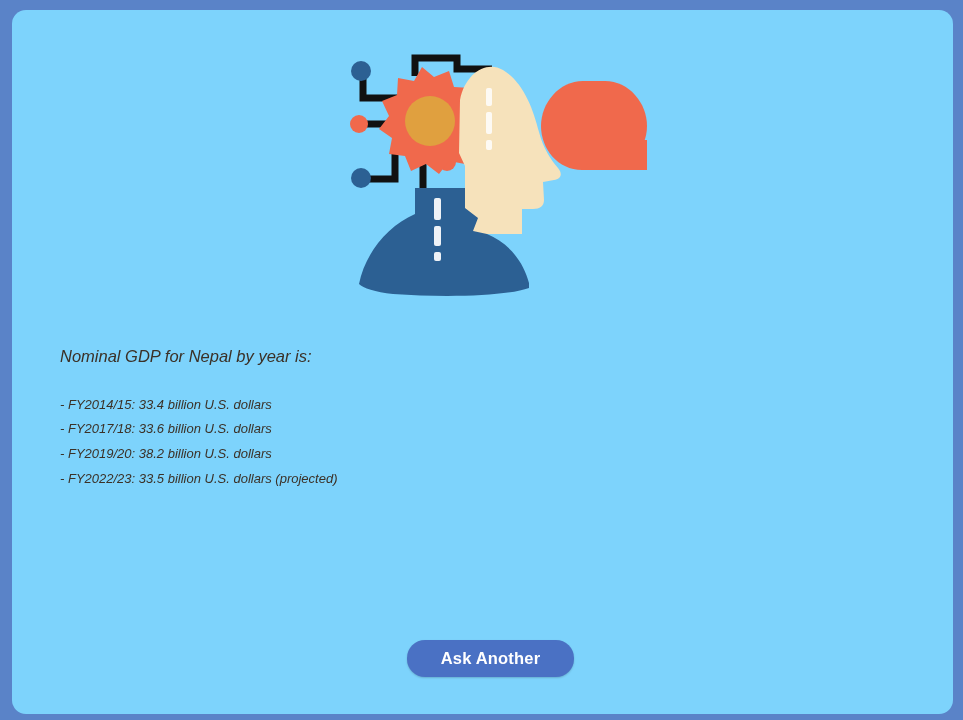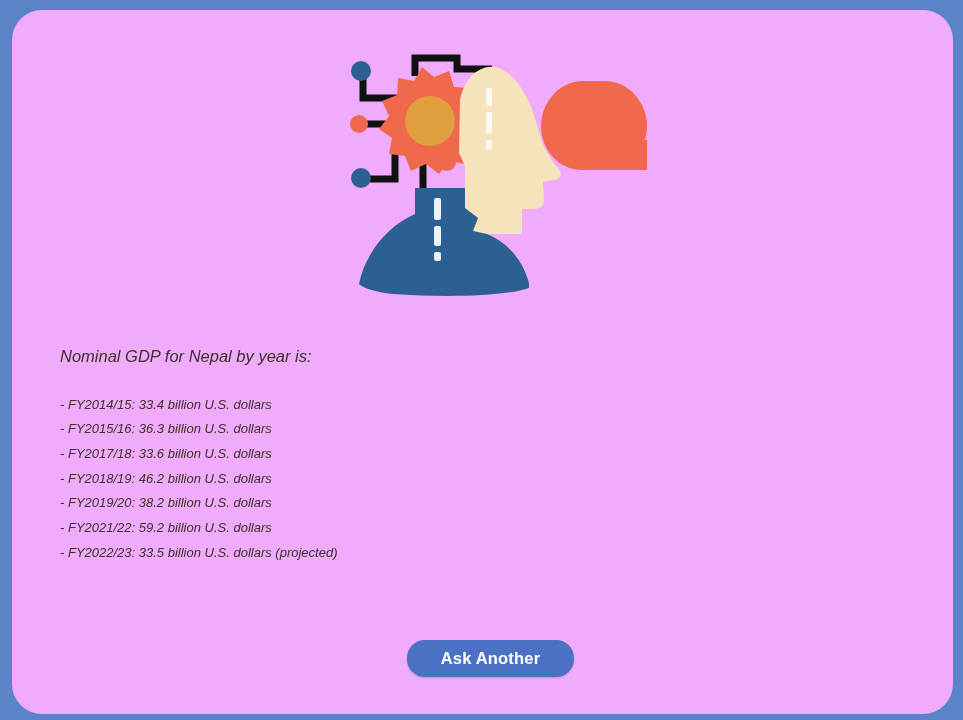--- a/index.html
+++ b/index.html
@@ -19,22 +19,22 @@
     height: 720px;
     background: #5a83c8;
     box-sizing: border-box;
     padding: 10px 10px 6px 12px;
   }
 
   #content-panel {
     position: relative;
     width: 100%;
     height: 100%;
-    background: #f0abfc;
-    border-radius: 30px;
+    background: #7dd3fc;
+    border-radius: 14px;
     overflow: hidden;
   }
 
   
   #illustration {
     position: absolute;
     left: 325px;
     top: 38px;
     width: 320px;
     height: 255px;
@@ -160,25 +160,22 @@
                  L268 122 L268 122 L245 122 C221 122 204 101 204 78
                  C204 55 222 33 246 33 Z"></path>
         <path fill="#f0694c" d="M268 92 L310 92 L310 122 L268 122 Z"></path>
       </svg>
     </div>
 
     <div id="answer-block">
       <div class="answer-heading">Nominal GDP for Nepal by year is:</div>
       <ul class="answer-list">
         <li>- FY2014/15: 33.4 billion U.S. dollars</li>
-        <li>- FY2015/16: 36.3 billion U.S. dollars</li>
         <li>- FY2017/18: 33.6 billion U.S. dollars</li>
-        <li>- FY2018/19: 46.2 billion U.S. dollars</li>
         <li>- FY2019/20: 38.2 billion U.S. dollars</li>
-        <li>- FY2021/22: 59.2 billion U.S. dollars</li>
         <li>- FY2022/23: 33.5 billion U.S. dollars (projected)</li>
       </ul>
     </div>
 
     <div id="footer-actions">
       <button id="ask-another-button">Ask Another</button>
     </div>
 
   </div>
 </div>

